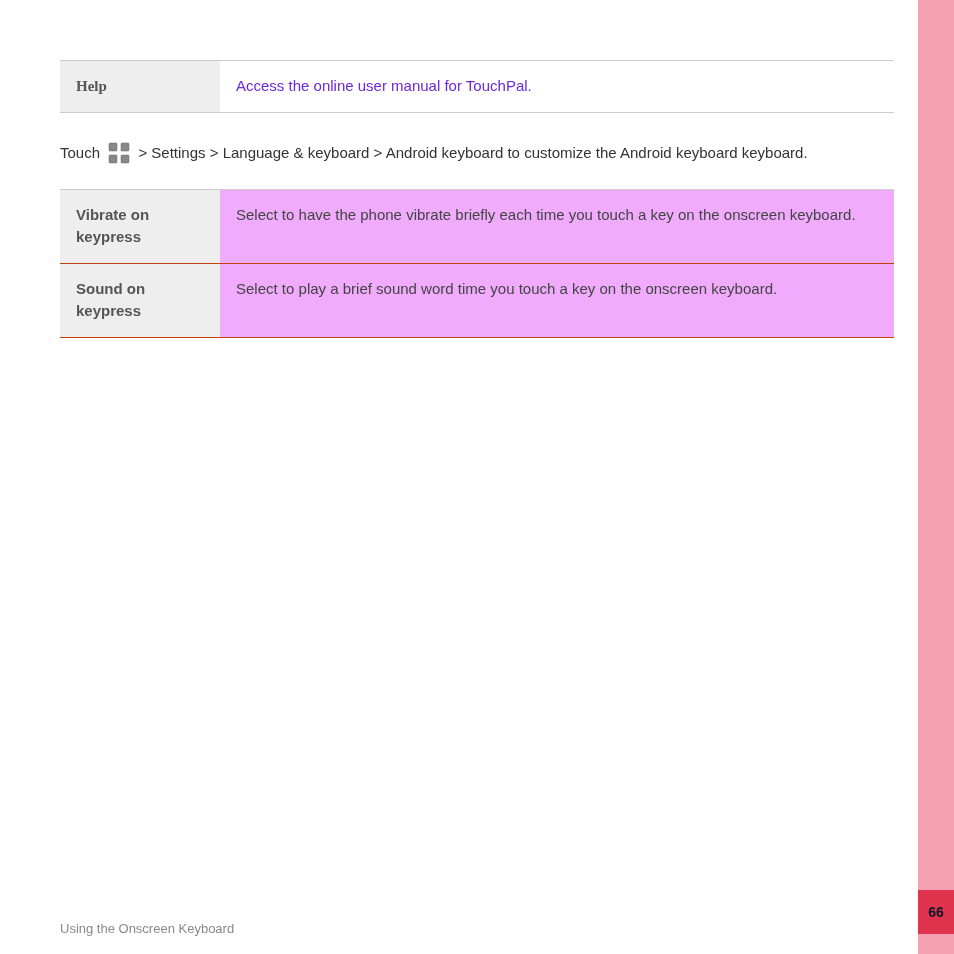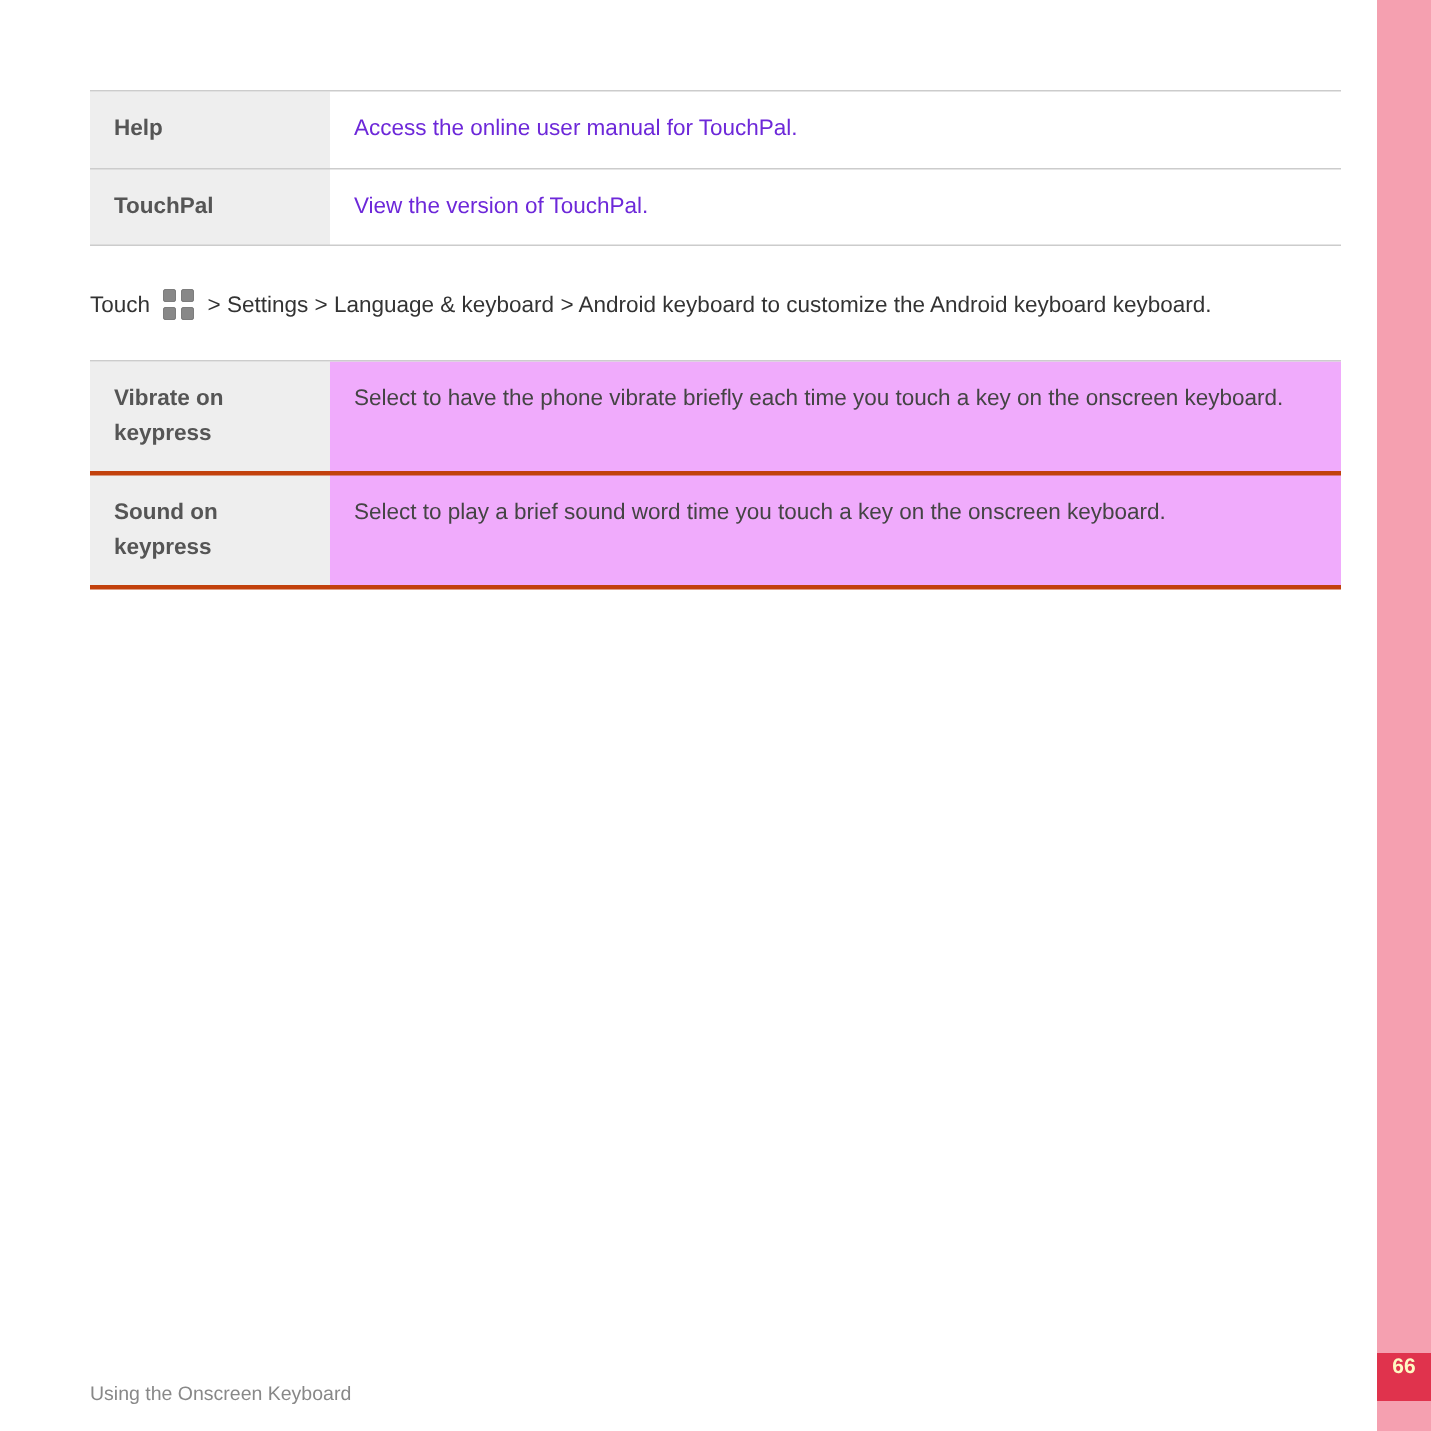--- a/index.html
+++ b/index.html
@@ -29,48 +29,48 @@
       width: 36px;
       height: 954px;
       background: #f5a0b0;
     }
 
     .page-number-badge {
       position: absolute;
       bottom: 20px;
       right: 0;
       width: 36px;
-      height: 32px;
+      height: 44px;
       background: #e0334d;
-      color: #fef9c3;
+      color: #0f172a;
       font-size: 14px;
       font-weight: bold;
       display: flex;
-      align-items: flex-start;
+      align-items: center;
       justify-content: center;
     }
 
     .content-area {
       position: absolute;
       left: 60px;
       top: 60px;
       right: 60px;
       bottom: 60px;
     }
 
     
     .settings-table {
       width: 100%;
       border-collapse: collapse;
       margin-bottom: 28px;
     }
 
     .settings-table tr {
       border-top: 1px solid #cccccc;
-      border-bottom: 3px solid #c2410c;
+      border-bottom: 1px solid #c2410c;
     }
 
     .settings-table td {
       padding: 14px 16px;
       vertical-align: top;
       font-size: 15px;
       line-height: 1.5;
     }
 
     .settings-table td:first-child {
@@ -137,20 +137,21 @@
       font-size: 15px;
       line-height: 1.5;
     }
 
     .top-table td:first-child {
       background: #eeeeee;
       font-weight: bold;
       color: #555555;
       width: 160px;
       min-width: 160px;
+      font-family: Liberation Serif, serif;
     }
 
     .top-table td:last-child {
       background: #ffffff;
       color: #6d28d9;
     }
   </style>
 </head>
 <body>
 
@@ -162,24 +163,20 @@
     </div>
   </div>
 
   <div class="content-area">
 
     <table class="top-table">
       <tbody id="top-table-body">
           <tr>
       <td>Help</td>
       <td>Access the online user manual for TouchPal.</td>
-    </tr>
-          <tr>
-      <td>TouchPal</td>
-      <td>View the version of TouchPal.</td>
     </tr>
         </tbody>
     </table>
 
     <p class="instruction-para">
       <span>Touch</span>
       
       <svg class="grid-icon" viewBox="0 0 22 22" xmlns="http://www.w3.org/2000/svg">
         <rect x="1" y="1" width="8" height="8" rx="1" fill="#888" stroke="#666" stroke-width="0.5"></rect>
         <rect x="13" y="1" width="8" height="8" rx="1" fill="#888" stroke="#666" stroke-width="0.5"></rect>

